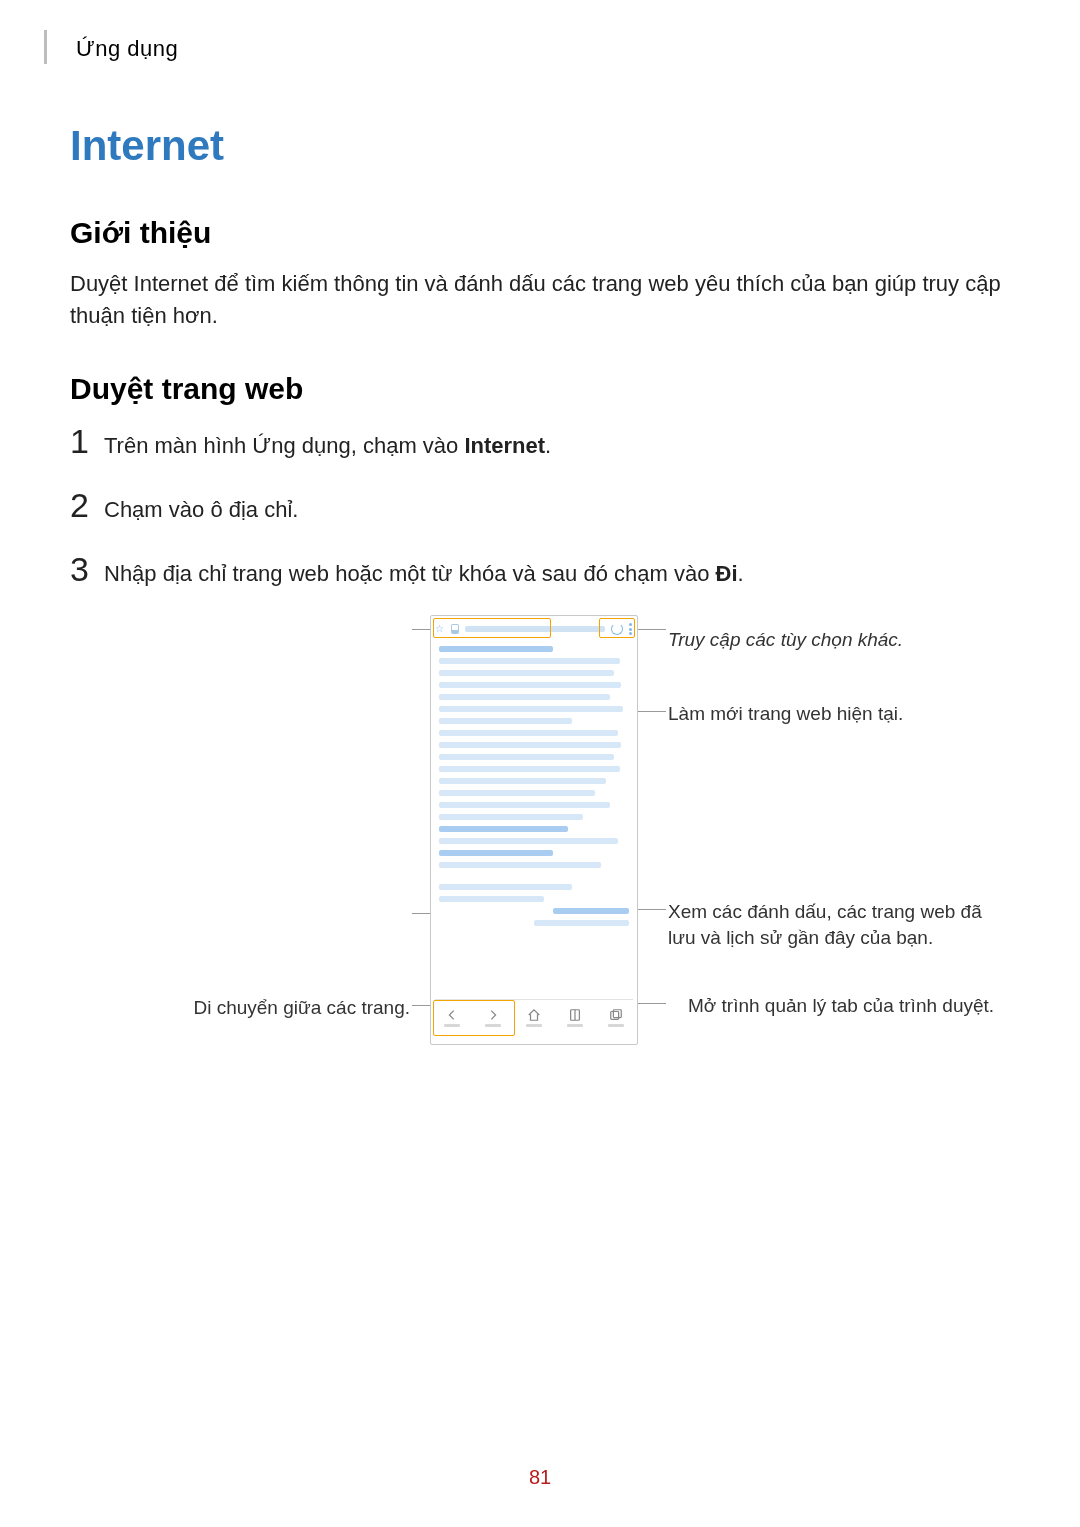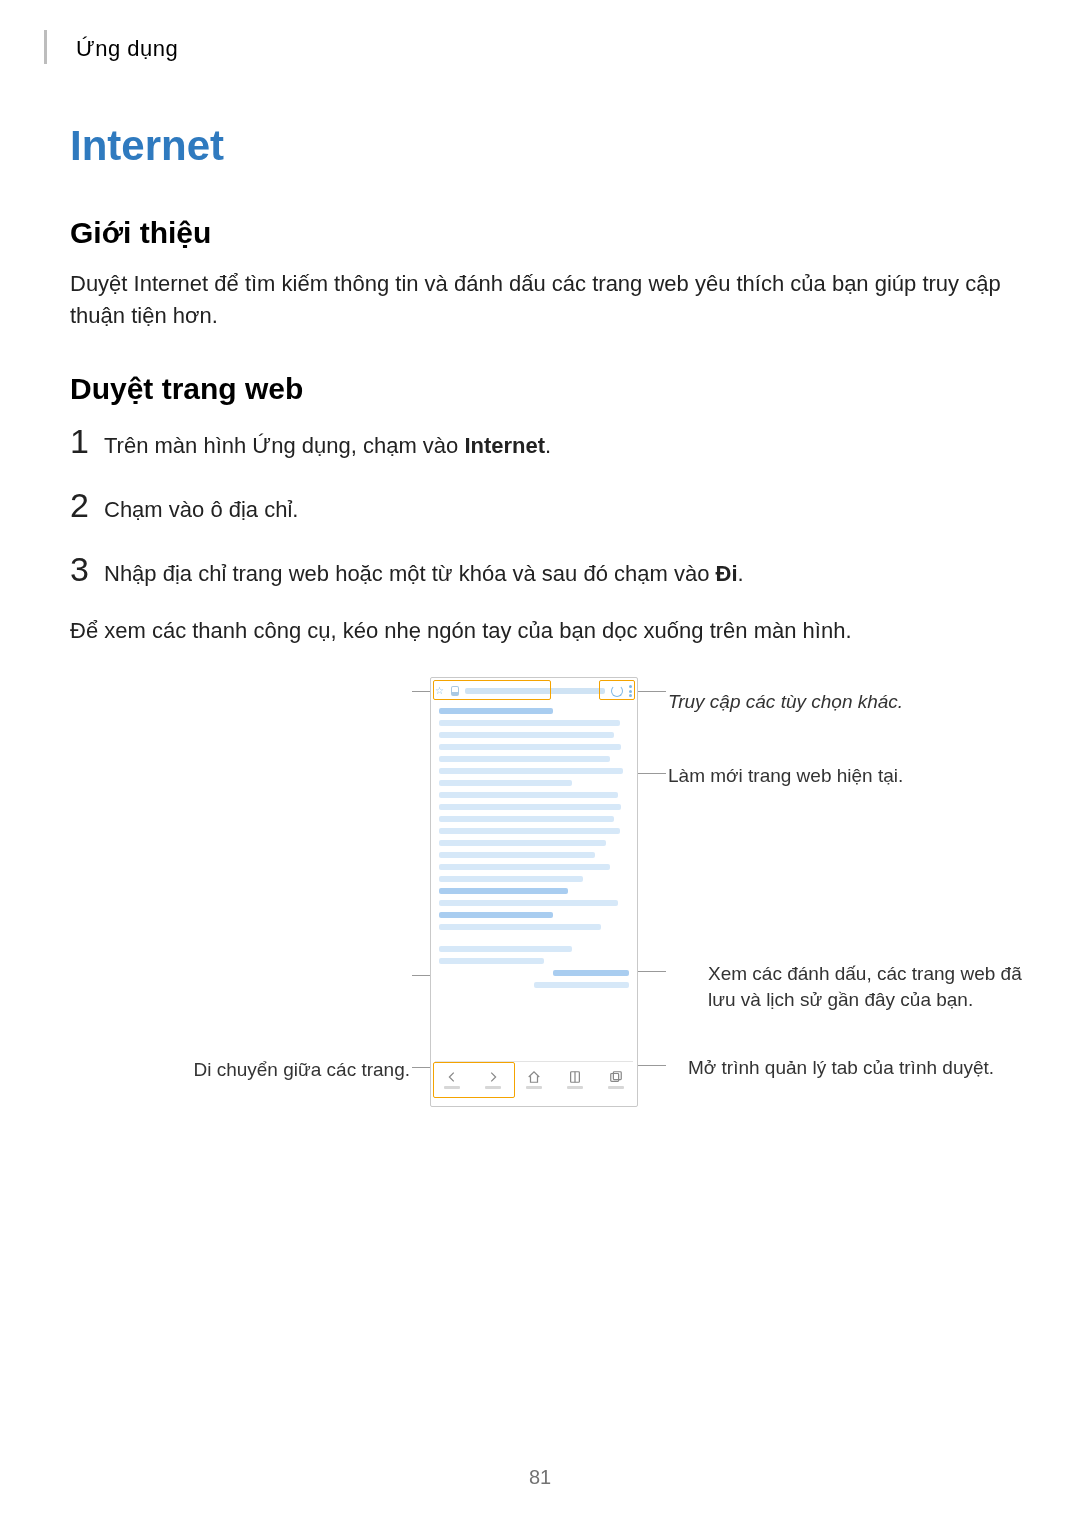--- a/index.html
+++ b/index.html
@@ -40,21 +40,21 @@
   .nav-ico svg { width: 14px; height: 14px; stroke: #888; fill: none; stroke-width: 1.4; }
   .nav-lbl { width: 16px; height: 3px; background: #d7d7d7; border-radius: 1px; }
   .highlight-nav { position: absolute; left: 2px; bottom: 8px; width: 82px; height: 36px; border: 1.5px solid #f4a300; border-radius: 2px; pointer-events: none; }
 
   .callout { position: absolute; font-size: 19px; color: #333; line-height: 1.35; }
   .callout.left { text-align: right; }
   .lead-line { position: absolute; background: #999; }
   .lead-line.h { height: 1px; }
   .lead-line.v { width: 1px; }
 
-  .page-num { position: absolute; bottom: 38px; left: 0; right: 0; text-align: center; font-size: 20px; color: #737373; }
+  .page-num { position: absolute; bottom: 38px; left: 0; right: 0; text-align: center; font-size: 20px; color: #b91c1c; }
 </style>
 </head>
 <body>
 
 <div class="page">
   <div class="header-rule"></div>
   <div class="breadcrumb">Ứng dụng</div>
 
   <h1 class="h1">Internet</h1>
 
@@ -78,41 +78,40 @@
       <div class="step-text">Chạm vào ô địa chỉ.</div>
     </div>
 
     <div class="step">
       <div class="step-num">3</div>
       <div class="step-text">
         <span>Nhập địa chỉ trang web hoặc một từ khóa và sau đó chạm vào </span><b>Đi</b><span>.</span>
       </div>
     </div>
 
-    <p class="after-steps">Để xem các thanh công cụ, kéo nhẹ ngón tay của bạn dọc xuống trên màn hình.</p>
 
     <div class="diagram">
 
       <div class="lead-line h" style="left:342px; top:14px; width:24px;"></div>
 
       <div class="lead-line h" style="left:342px; top:298px; width:18px;"></div>
       <div class="lead-line v" style="left:360px; top:298px; height:106px;"></div>
       <div class="lead-line h" style="left:360px; top:404px; width:100px;"></div>
 
       <div class="callout left" style="left:0; top:380px; width:340px;">Di chuyển giữa các trang.</div>
       <div class="lead-line h" style="left:342px; top:390px; width:20px;"></div>
 
       <div class="callout" style="left:598px; top:12px; width:330px;font-style:italic;">Truy cập các tùy chọn khác.</div>
       <div class="lead-line h" style="left:566px; top:14px; width:30px;"></div>
 
       <div class="callout" style="left:598px; top:86px; width:330px;">Làm mới trang web hiện tại.</div>
       <div class="lead-line h" style="left:548px; top:96px; width:48px;"></div>
       <div class="lead-line v" style="left:548px; top:18px; height:78px;"></div>
 
-      <div class="callout" style="left:598px; top:284px; width:340px;margin-left:40px;">Xem các đánh dấu, các trang web đã lưu và lịch sử gần đây của bạn.</div>
+      <div class="callout" style="left:598px; top:284px; width:340px;">Xem các đánh dấu, các trang web đã lưu và lịch sử gần đây của bạn.</div>
       <div class="lead-line h" style="left:512px; top:294px; width:84px;"></div>
       <div class="lead-line v" style="left:512px; top:294px; height:110px;"></div>
 
       <div class="callout" style="left:598px; top:378px; width:340px;margin-left:20px;">Mở trình quản lý tab của trình duyệt.</div>
       <div class="lead-line h" style="left:556px; top:388px; width:40px;"></div>
       <div class="lead-line v" style="left:556px; top:388px; height:16px;"></div>
 
       <div class="phone">
         <div class="addr-bar">
           <span class="addr-star">☆</span>

